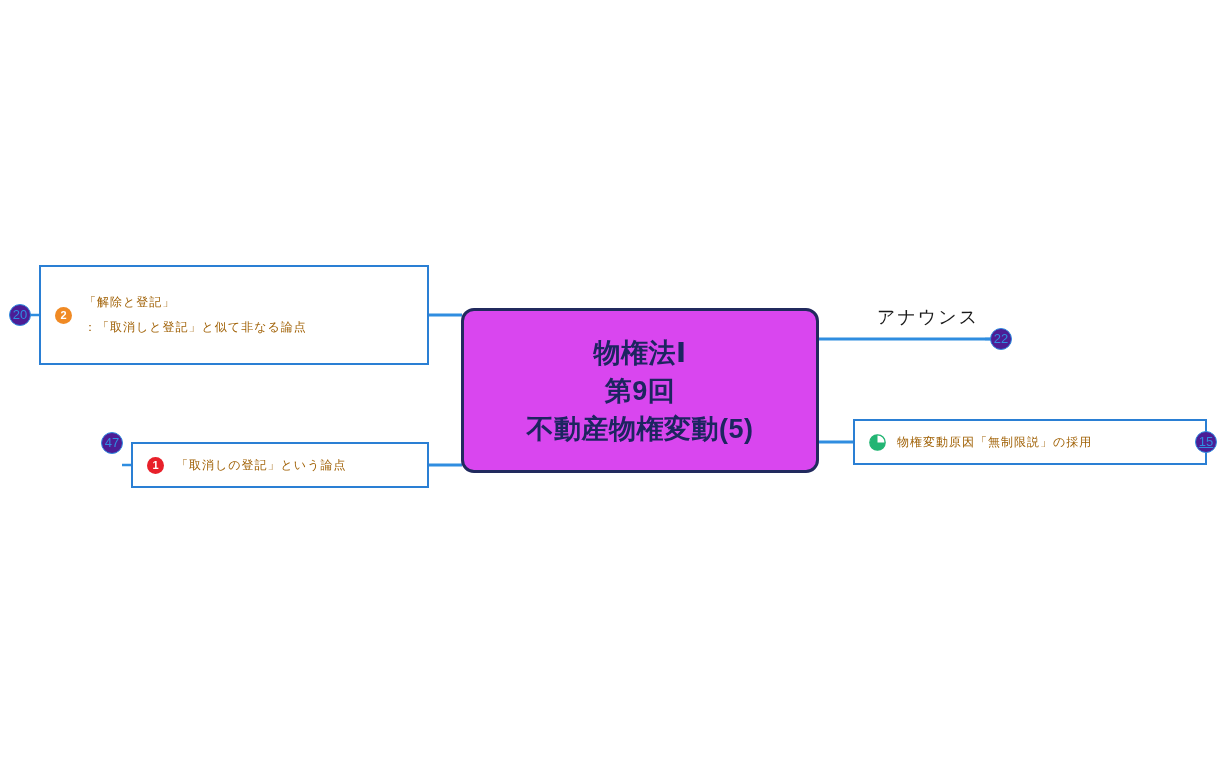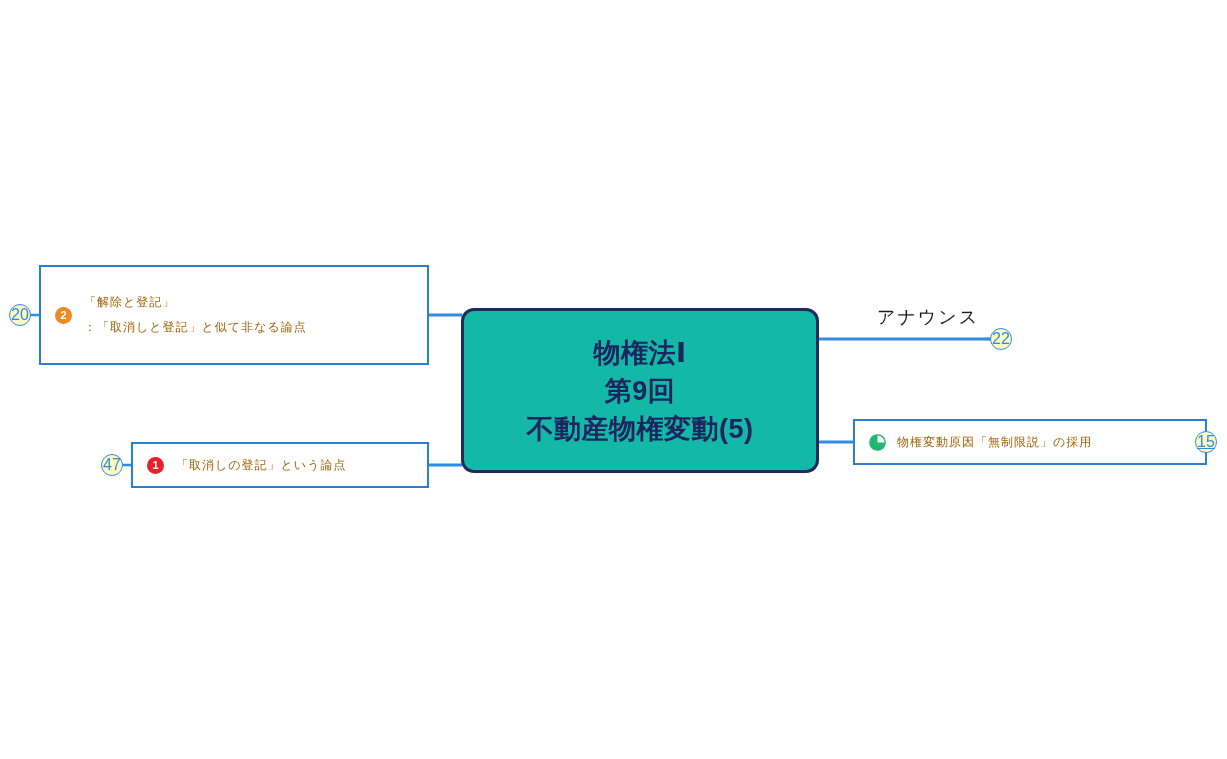--- a/index.html
+++ b/index.html
@@ -36,21 +36,21 @@
     background: #ffffff;
     border: 2px solid #2a7fd4;
     display: flex;
     align-items: center;
   }
 
   
   .root-node {
     position: absolute;
     box-sizing: border-box;
-    background: #14b8a6;
+    background: #d946ef;
     border: 3px solid #212a5e;
     border-radius: 13px;
     display: flex;
     flex-direction: column;
     align-items: center;
     justify-content: center;
     color: #1d2560;
     font-weight: bold;
     letter-spacing: 0.5px;
   }
@@ -102,24 +102,24 @@
 
   
   .marker {
     position: absolute;
     width: 22px;
     height: 22px;
     box-sizing: border-box;
     border: 1.6px solid #2f8de0;
     border-radius: 50%;
     color: #2f8de0;
-    font-size: 16px;
+    font-size: 13px;
     line-height: 19px;
     text-align: center;
-    background: #fef9c3;
+    background: #4c1d95;
   }
 
   
   .free-label {
     position: absolute;
     color: #1a1a1a;
     font-size: 18px;
     letter-spacing: 2px;
     white-space: nowrap;
   }
@@ -163,21 +163,21 @@
   <div class="marker" style="left:9px; top:304px;">20</div>
 
   <div class="node" style="left:131px; top:442px; width:298px; height:46px;">
     <div class="node-body">
       <div class="badge badge-red">1</div>
       <div class="node-text">
         <span class="ln">「取消しの登記」という論点</span>
       </div>
     </div>
   </div>
-  <div class="marker" style="left:101px; top:454px;">47</div>
+  <div class="marker" style="left:101px; top:432px;">47</div>
 
   <div class="free-label" style="left:877px; top:305px;">アナウンス</div>
   <div class="marker" style="left:990px; top:328px;">22</div>
 
   <div class="node" style="left:853px; top:419px; width:354px; height:46px;">
     <div class="node-body">
       <span class="pie-icon">
         <svg width="17" height="17" viewBox="0 0 20 20" xmlns="http://www.w3.org/2000/svg">
           <circle cx="10" cy="10" r="9" fill="#22b573"></circle>
           <path d="M 10 10 L 10 1 A 9 9 0 0 1 19 10 Z" fill="#ffffff"></path>

